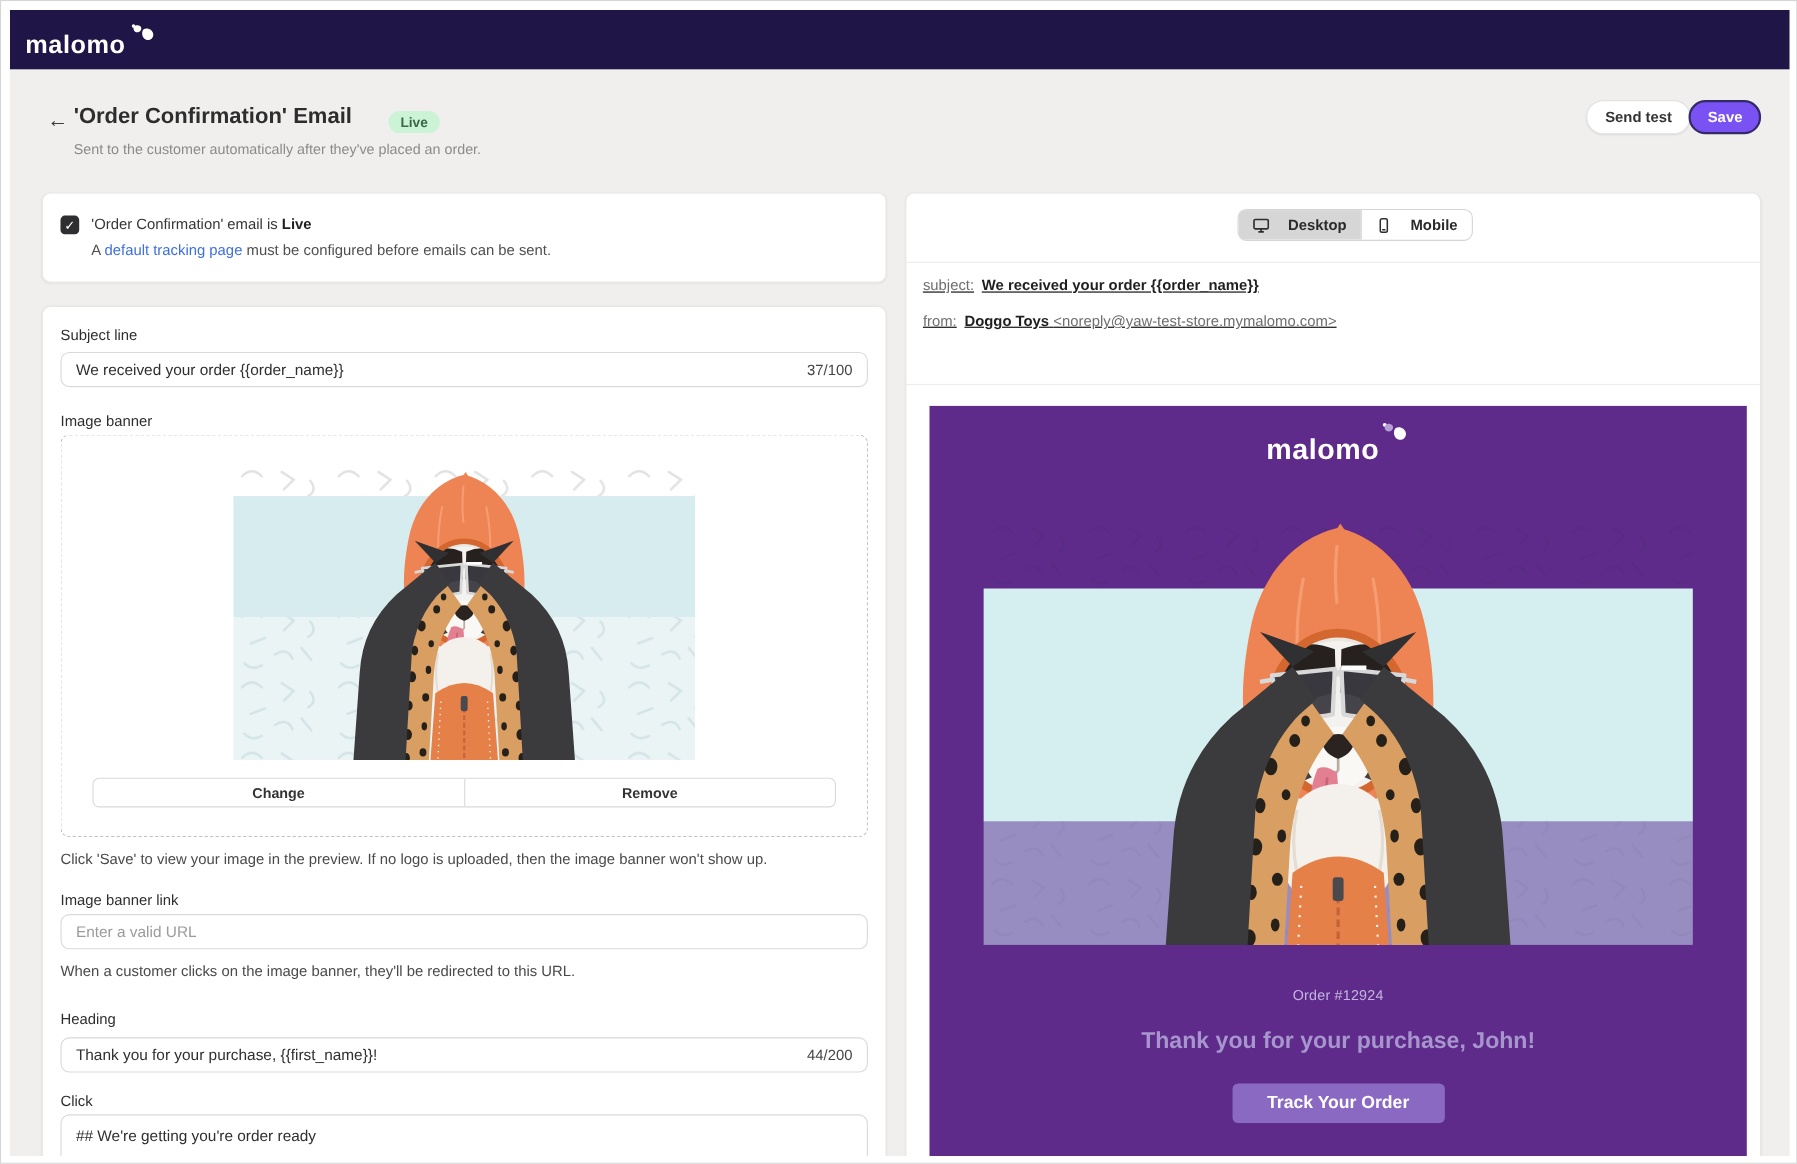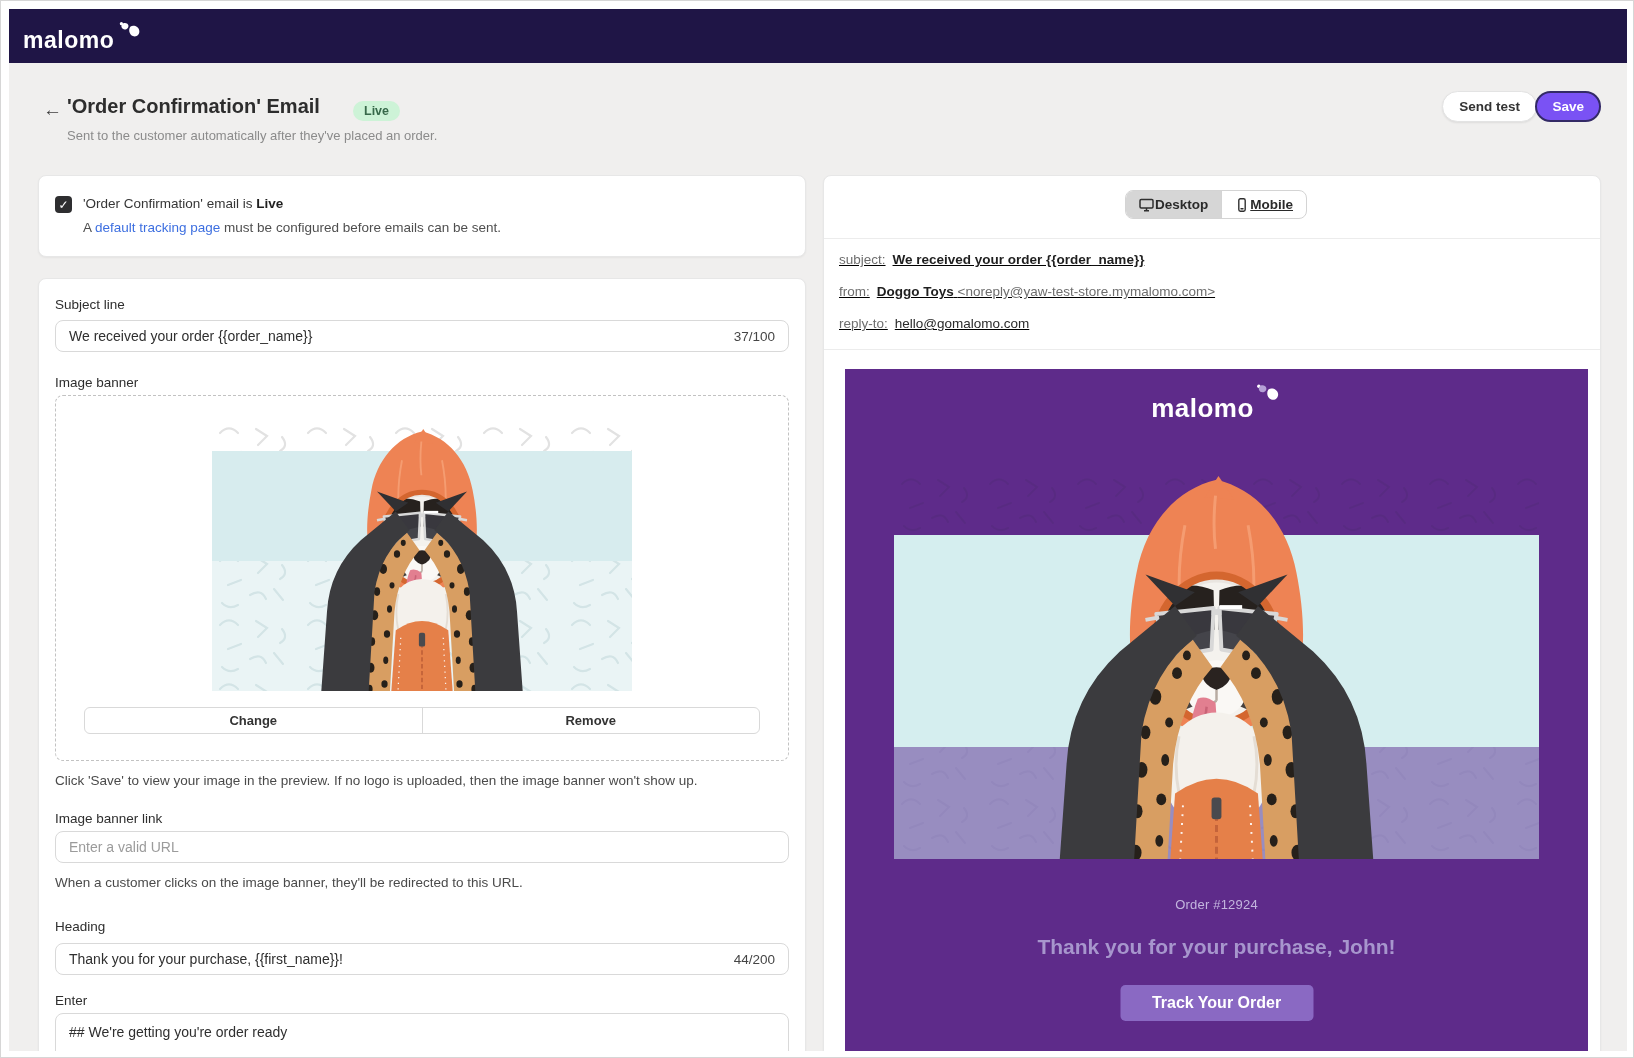--- a/index.html
+++ b/index.html
@@ -61,24 +61,24 @@
                  border:1px solid #d9d9d9; border-radius:6px; background:#fff; overflow:hidden; }
   .img-action { flex:1; display:flex; align-items:center; justify-content:center;
                 font-size:13px; font-weight:700; color:#333; cursor:pointer; }
   .img-action + .img-action { border-left:1px solid #d9d9d9; }
   .body-area { position:absolute; left:16px; right:16px; top:734px; height:80px; border:1px solid #d9d9d9;
                border-radius:8px; background:#fff; padding:10px 13px; font-size:14px; color:#2f2f2f; }
 
   
   .seg { position:absolute; left:301px; top:14px; height:29px; display:flex; background:#fff;
          border:1px solid #d4d4d4; border-radius:8px; overflow:hidden; }
-  .seg-btn { display:flex; align-items:center; gap:1px; padding:0 13px; font-size:13.5px;
+  .seg-btn { display:flex; align-items:center; gap:17px; padding:0 13px; font-size:13.5px;
              font-weight:600; color:#2a2a2a; cursor:pointer; }
   .seg-btn.active { background:#d6d6d6; font-weight:700; }
-  .seg-btn + .seg-btn { border-left:1px solid #d4d4d4;text-decoration:underline; }
+  .seg-btn + .seg-btn { border-left:1px solid #d4d4d4; }
   .hr { position:absolute; left:0; right:0; height:1px; background:#ececec; }
   .meta { position:absolute; left:15px; top:74px;text-decoration:underline; }
   .meta-row { font-size:13.5px; color:#6e6e6e; line-height:20px; margin-bottom:12px; }
   .meta-row .mval { color:#1f1f1f; font-weight:700; margin-left:7px; }
   .meta-row .maddr { color:#6e6e6e; font-weight:400;text-align:center; }
   .meta-row .mplain { color:#2a2a2a; font-weight:400; margin-left:7px; }
 
   .email-preview { position:absolute; left:21px; top:193px; width:743px; height:707px; background:#5e2b8a; }
   .email-logo { position:absolute; top:24px; width:100%; text-align:center; color:#fff; }
   .email-logo .word { font-size:26px; font-weight:700; letter-spacing:.5px; }
@@ -241,21 +241,21 @@
       <input class="tinput noctr" type="text" placeholder="Enter a valid URL" style="">
     </div>
     <div class="helper" style="top:596px;">When a customer clicks on the image banner, they'll be redirected to this URL.</div>
 
     <div class="flabel" style="top:640px;">Heading</div>
     <div class="input-wrap" style="top:664px;">
       <input class="tinput" type="text" value="Thank you for your purchase, {{first_name}}!" style="">
       <span class="counter">44/200</span>
     </div>
 
-    <div class="flabel" style="top:714px;">Enter</div>
+    <div class="flabel" style="top:714px;">Click</div>
     <div class="body-area">## We're getting you're order ready</div>
   </div>
 
   <div class="card card-preview">
     <div class="seg">
       <div class="seg-btn active">
         <svg width="15" height="14" viewBox="0 0 15 14">
           <rect x="1" y="1.5" width="13" height="8.5" rx="1.2" fill="none" stroke="#2f2f2f" stroke-width="1.5"></rect>
           <path d="M5,12.8 h5 M7.5,10 v2.8" stroke="#2f2f2f" stroke-width="1.5"></path>
         </svg>
@@ -267,21 +267,20 @@
           <path d="M6,10.8 h2" stroke="#2f2f2f" stroke-width="1.4" stroke-linecap="round"></path>
         </svg>
         <span>Mobile</span>
       </div>
     </div>
     <div class="hr" style="top:62px;"></div>
 
     <div class="meta">
       <div class="meta-row"><span>subject:</span><span class="mval">We received your order {{order_name}}</span></div>
       <div class="meta-row"><span>from:</span><span class="mval">Doggo Toys</span> <span class="maddr">&lt;noreply@yaw-test-store.mymalomo.com&gt;</span></div>
-      <div class="meta-row"><span>reply-to:</span><span class="mplain">hello@gomalomo.com</span></div>
     </div>
     <div class="hr" style="top:173px;"></div>
 
     <div class="email-preview">
       <div class="email-logo">
         <span class="word">malomo</span><svg width="28" height="24" viewBox="0 0 24 18">
           <circle cx="5" cy="3.2" r="1.5" fill="#ffffff"></circle>
           <path d="M10.5,3.2 C7.6,1.2 4.3,3.4 5.1,6.3 C5.8,8.7 9.0,9.2 10.7,7.3 C11.9,5.9 11.7,4.1 10.5,3.2 Z" fill="#b5a0d6"></path>
           <path d="M13.2,6.0 C11.2,8.8 12.3,13.4 15.6,14.6 C19.0,15.8 22.0,13.1 21.5,9.6 C21.0,5.9 16.1,3.9 13.2,6.0 Z" fill="#ffffff"></path>
         </svg>

